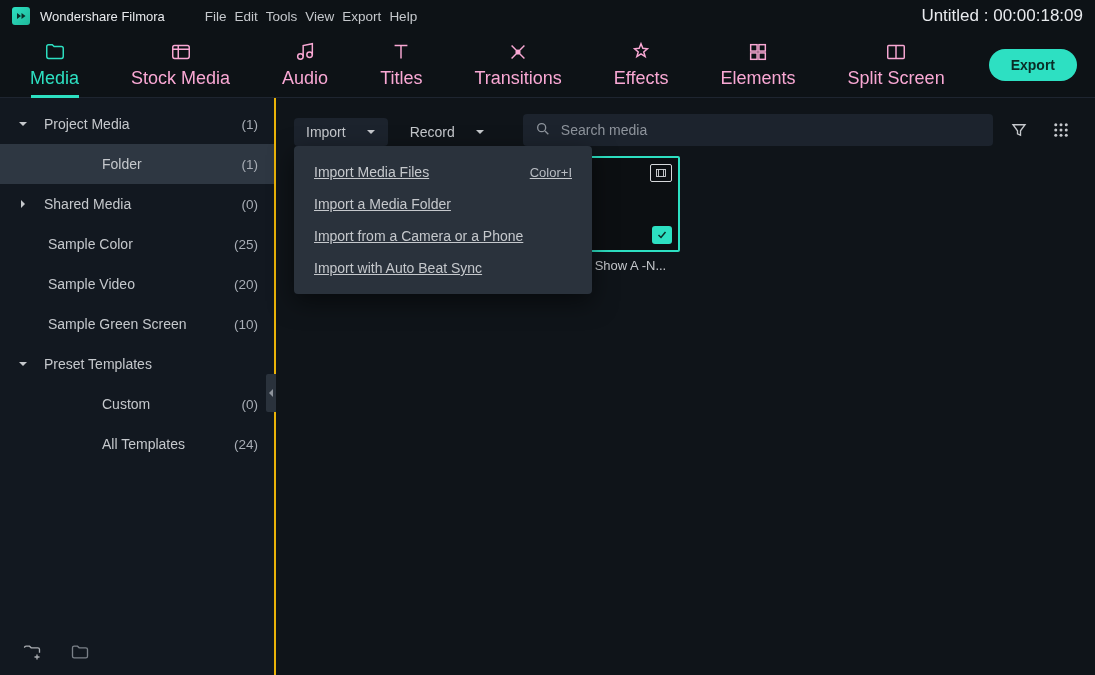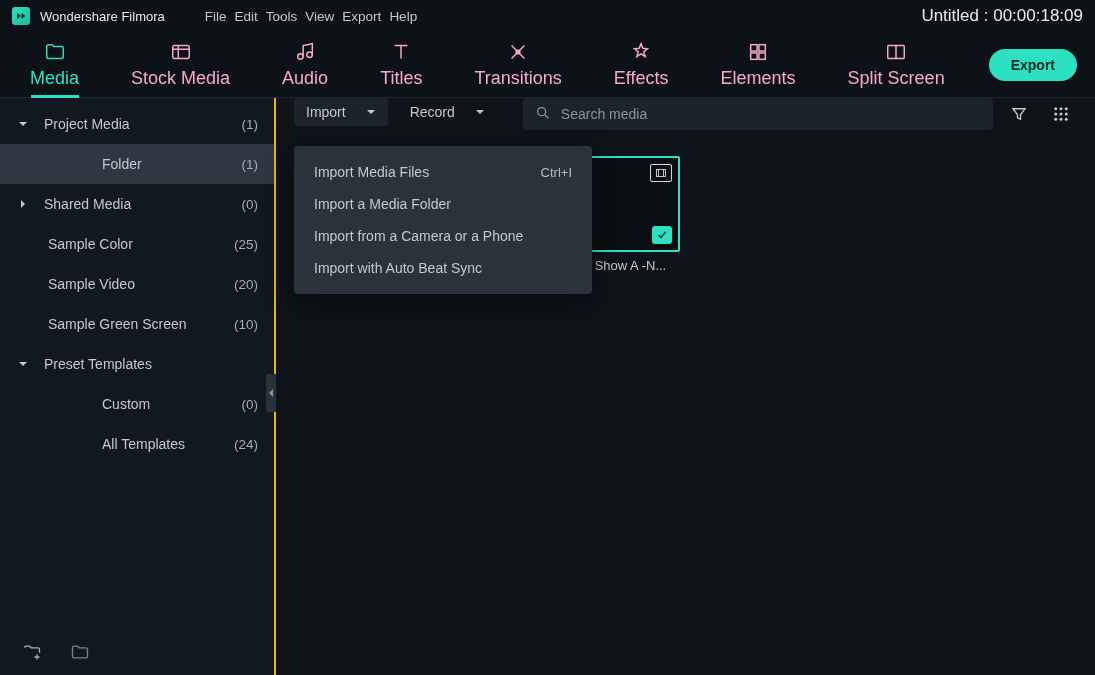--- a/index.html
+++ b/index.html
@@ -26,36 +26,36 @@
   .tree-item { display: flex; align-items: center; height: 40px; padding: 0 16px 0 18px; cursor: pointer; font-size: 14px; }
   .tree-item.selected { background: #2e3742; }
   .tree-item .arrow { width: 14px; margin-right: 12px; display: inline-flex; }
   .tree-item.child { padding-left: 48px; }
   .tree-item.child2 { padding-left: 102px; }
   .tree-item .label { flex: 1; }
   .tree-item .count { color: #a8adb5; font-size: 13.5px; }
   .sidebar-footer { height: 44px; display: flex; align-items: center; gap: 28px; padding: 0 22px; }
   .sidebar-footer svg { opacity: .85; }
   .main { flex: 1; background: #0f1419; position: relative; }
-  .toolbar { height: 48px; display: flex; align-items: flex-start; padding: 0 18px; gap: 10px; }
+  .toolbar { height: 48px; display: flex; align-items: flex-end; padding: 0 18px; gap: 10px; }
   .ddbtn { display: flex; align-items: center; gap: 20px; background: #1c232d; padding: 6px 12px; border-radius: 4px; cursor: pointer; font-size: 14px; }
   .ddbtn.plain { background: transparent; }
   .searchwrap { flex: 1; display: flex; align-items: center; background: #1c232d; border-radius: 4px; height: 32px; padding: 0 12px; gap: 10px; margin-left: 16px; }
   .searchwrap input { background: transparent; border: none; outline: none; color: #c5c8cc; font-size: 14px; flex: 1; }
   .searchwrap input::placeholder { color: #8e949c; }
   .toolicon { width: 32px; height: 32px; display: flex; align-items: center; justify-content: center; cursor: pointer; }
   .media-grid { display: flex; gap: 26px; padding: 10px 18px; }
   .media-item { width: 180px; }
   .thumb { width: 180px; height: 96px; background: #3a444f; border-radius: 2px; position: relative; display: flex; align-items: center; justify-content: center; }
   .thumb.sel { border: 2px solid #2de0c2; }
   .thumb .badge { position: absolute; top: 6px; right: 6px; width: 22px; height: 18px; border: 1px solid #d6d8db; border-radius: 2px; display:flex; align-items:center; justify-content:center; }
   .thumb .check { position: absolute; bottom: 6px; right: 6px; width: 20px; height: 18px; background: #2de0c2; border-radius: 3px; display:flex; align-items:center; justify-content:center; }
   .media-label { font-size: 13px; color: #c5c8cc; margin-top: 6px; text-align: center; white-space: nowrap; overflow: hidden; text-overflow: ellipsis; }
   .dropdown { position: absolute; top: 48px; left: 18px; width: 298px; background: #2a323c; border-radius: 4px; padding: 10px 0; box-shadow: 0 8px 24px rgba(0,0,0,.5); z-index: 50; }
-  .dropdown-item { display: flex; align-items: center; padding: 8px 20px; font-size: 14px; cursor: pointer; }
+  .dropdown-item { display: flex; align-items: center; padding: 8px 20px; font-size: 14px; cursor: pointer; text-decoration: underline; }
   .dropdown-item .shortcut { margin-left: auto; color: #b8bcc2; font-size: 13px; }
   .collapse-handle { position: absolute; left: -10px; top: 276px; width: 10px; height: 38px; background: #2a323c; display: flex; align-items: center; justify-content: center; cursor: pointer; border-radius: 2px 0 0 2px; }
   .thumb.import { background: #242b35; }
   .thumb-sky { position:absolute; left:0; top:0; width:34px; height:96px; background: linear-gradient(#4f7aa6, #7ea8c9); }
   .thumb-dark { position:absolute; left:34px; top:0; right:0; bottom:0; background:#0c0f12; }
 </style>
 </head>
 <body>
 
 <div class="titlebar">
@@ -291,21 +291,21 @@
               </svg>
             </span>
         </div>
         <div class="media-label">Stencil Board Show A -N...</div>
       </div>
     </div>
 
     <div class="dropdown">
       <div class="dropdown-item">
         <span>Import Media Files</span>
-        <span class="shortcut">Ctrl+I</span>
+        <span class="shortcut">Color+I</span>
       </div>
       <div class="dropdown-item">
         <span>Import a Media Folder</span>
       </div>
       <div class="dropdown-item">
         <span>Import from a Camera or a Phone</span>
       </div>
       <div class="dropdown-item">
         <span>Import with Auto Beat Sync</span>
       </div>

